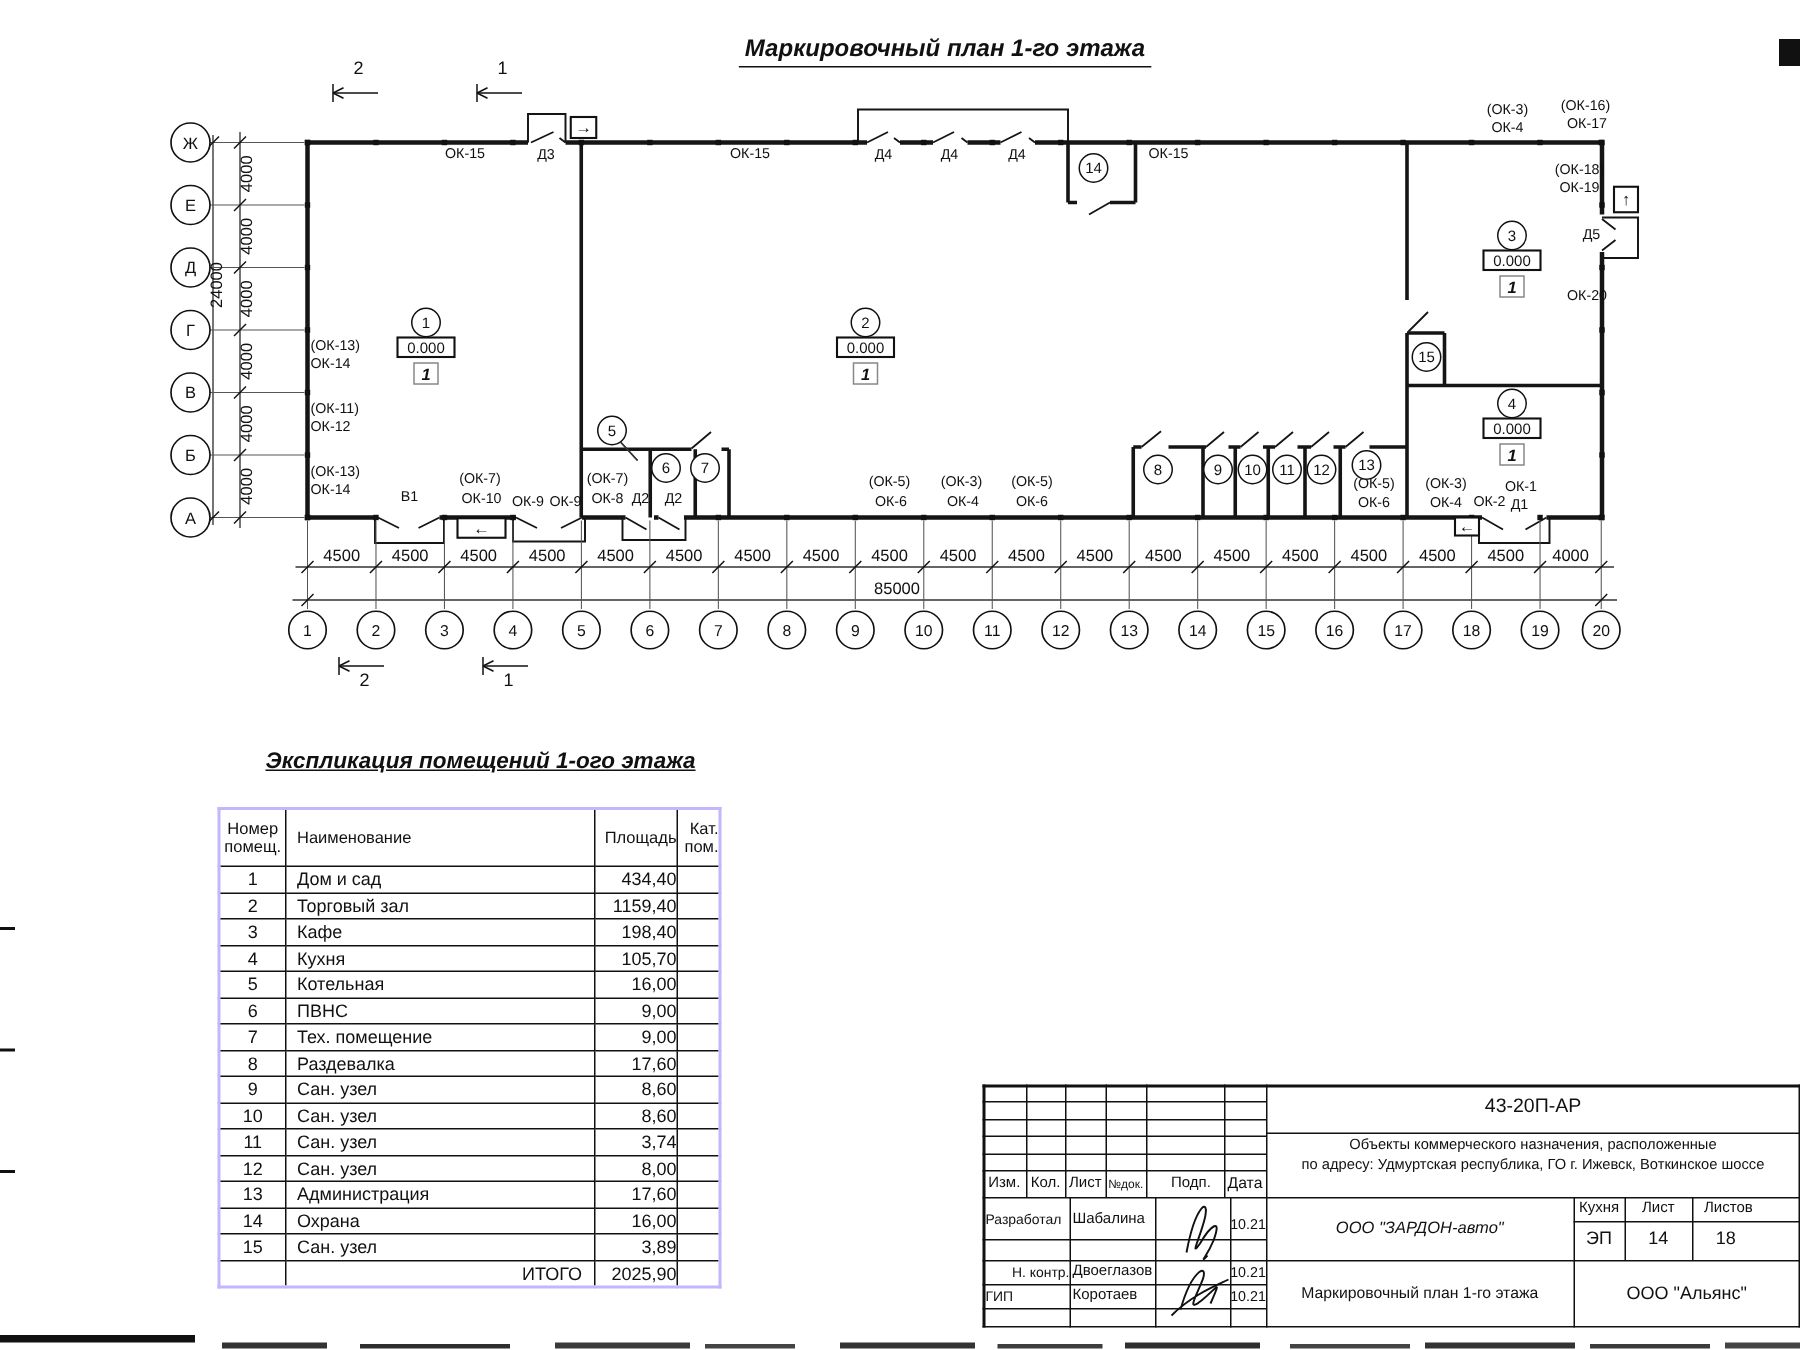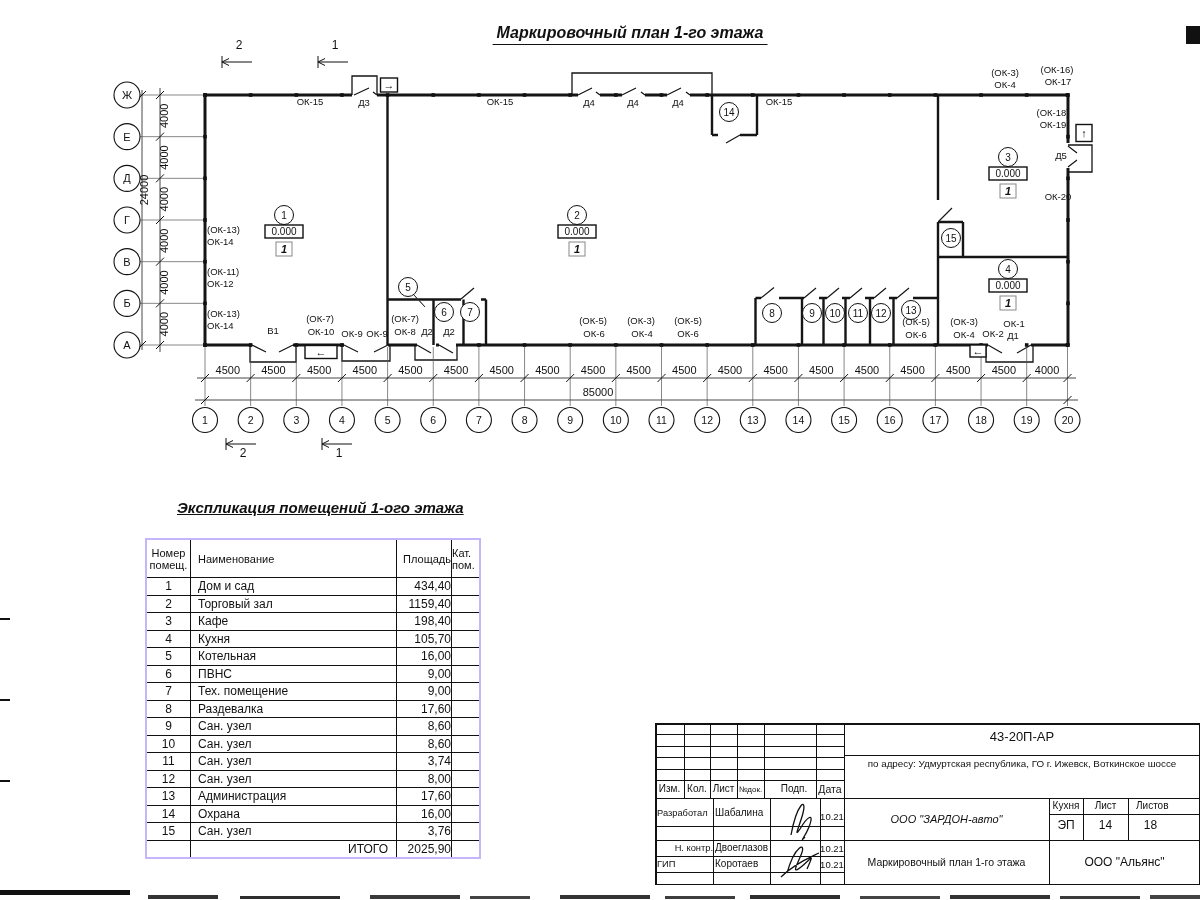--- a/index.html
+++ b/index.html
@@ -13,21 +13,21 @@
   #plan-svg{left:0;top:0;}
   
   #expl{left:145px;top:538px;border-collapse:collapse;table-layout:fixed;}
   #expl td,#expl th{border:1px solid #111;padding:0;font-weight:normal;overflow:hidden;}
   #expl{border:2px solid #c4b5fd;}
   #expl th{font-size:11px;line-height:12px;height:37px;}
   #expl td{font-size:12px;height:16.5px;}
   #expl .c-num{width:43px;text-align:center;}
   #expl .c-name{width:190px;text-align:left;padding-left:7px;}
   #expl .c-area{width:54px;text-align:right;}
-  #expl .c-cat{width:27px;text-align:left;}
+  #expl .c-cat{width:27px;text-align:right;}
   #expl .total-label{text-align:right;padding-right:8px;}
   
   #tb{left:655px;top:723px;width:545px;height:162px;}
   #tb .ln{position:absolute;background:#111;}
   #tb .t{position:absolute;font-size:10px;line-height:12px;text-align:center;white-space:nowrap;}
   .mark-dark{background:#111;}
 </style>
 </head>
 <body>
 
@@ -480,21 +480,21 @@
       </tr>
       <tr>
         <td class="c-num">14</td>
         <td class="c-name">Охрана</td>
         <td class="c-area">16,00</td>
         <td class="c-cat"></td>
       </tr>
       <tr>
         <td class="c-num">15</td>
         <td class="c-name">Сан. узел</td>
-        <td class="c-area">3,76</td>
+        <td class="c-area">3,89</td>
         <td class="c-cat"></td>
       </tr>
       <tr>
         <td class="c-num"></td>
         <td class="c-name total-label">ИТОГО</td>
         <td class="c-area">2025,90</td>
         <td class="c-cat"></td>
       </tr>
     </tbody>
 </table>
@@ -533,20 +533,21 @@
 
   <div class="t" style="left:0;top:60px;width:29px;font-size:10px">Изм.</div>
   <div class="t" style="left:29px;top:60px;width:26px;font-size:10px">Кол.</div>
   <div class="t" style="left:55px;top:60px;width:27px;font-size:10px">Лист</div>
   <div class="t" style="left:82px;top:61px;width:27px;font-size:8px">№док.</div>
   <div class="t" style="left:113px;top:60px;width:52px;font-size:10px">Подп.</div>
   <div class="t" style="left:161px;top:60px;width:28px;font-size:10.5px">Дата</div>
 
   <div class="t" style="left:189px;top:8px;width:356px;font-size:13px">43-20П-АР</div>
   <div class="t" style="left:189px;top:34px;width:356px;font-size:9.8px;line-height:13px">
+    <div>Объекты коммерческого назначения, расположенные</div>
     <div>по адресу: Удмуртская республика, ГО г. Ижевск, Воткинское шоссе</div>
   </div>
 
   <div class="t" style="left:2px;top:84px;width:56px;font-size:9.3px;text-align:left">Разработал</div>
   <div class="t" style="left:60px;top:84px;width:55px;font-size:10px;text-align:left">Шабалина</div>
   <div class="t" style="left:165px;top:88px;width:24px;font-size:9.5px">10.21</div>
   <div class="t" style="left:2px;top:119px;width:56px;font-size:9.3px;text-align:right">Н. контр.</div>
   <div class="t" style="left:60px;top:119px;width:58px;font-size:10px;text-align:left">Двоеглазов</div>
   <div class="t" style="left:165px;top:120px;width:24px;font-size:9.5px">10.21</div>
   <div class="t" style="left:2px;top:135px;width:56px;font-size:9.3px;text-align:left">ГИП</div>

